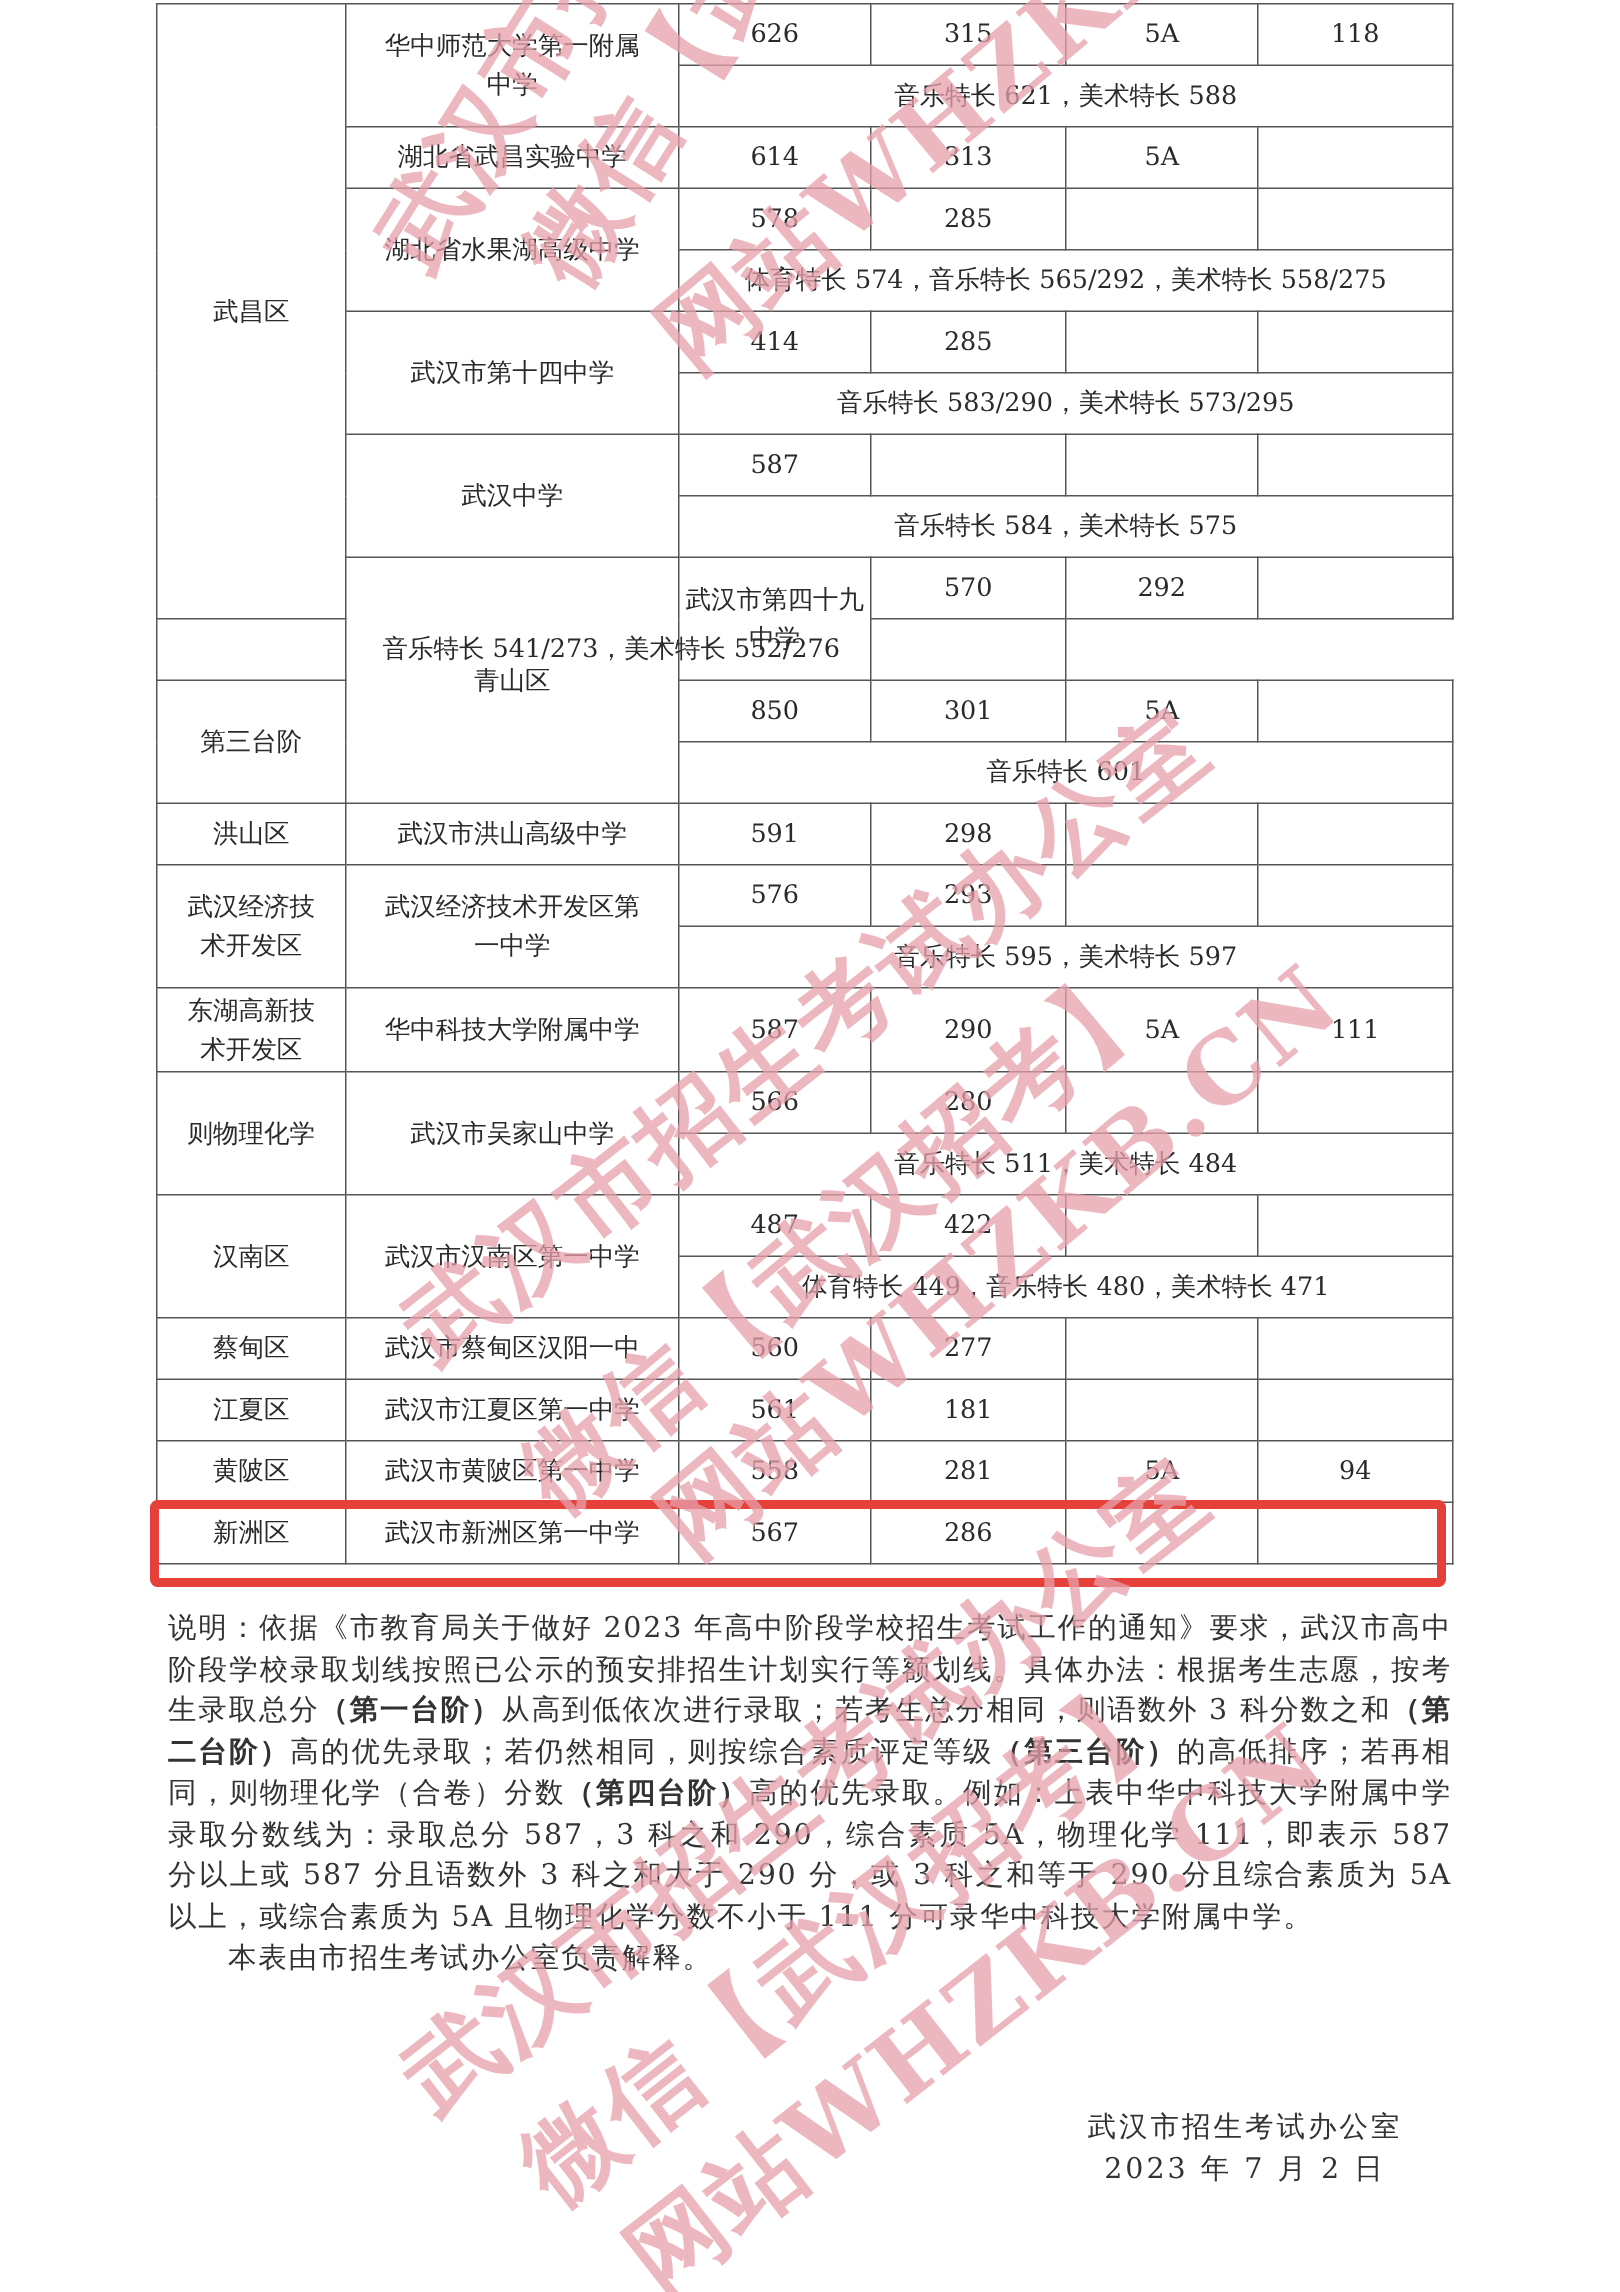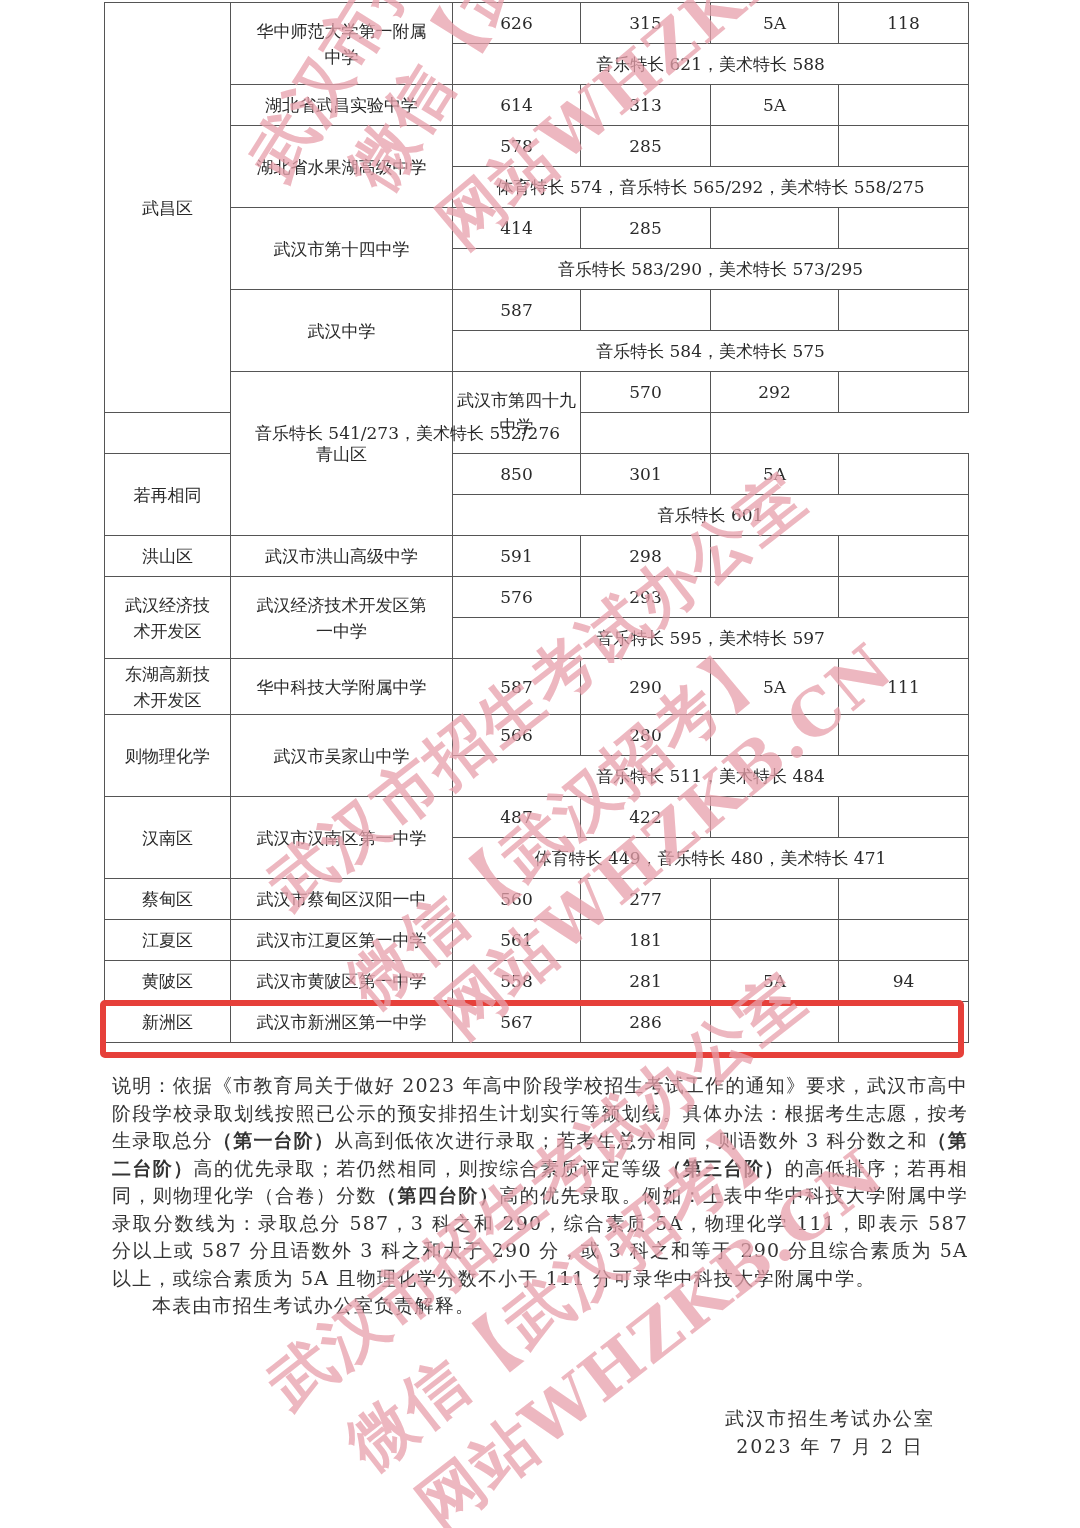--- a/index.html
+++ b/index.html
@@ -108,21 +108,21 @@
         <td class="num">570</td>
         <td class="num">292</td>
         <td class="num"></td>
         <td class="num"></td>
       </tr>
       <tr>
         <td class="special" colspan="4">音乐特长 541/273，美术特长 552/276</td>
       </tr>
 
       <tr>
-        <td class="school" rowspan="2">若再相同</td>
+        <td class="school" rowspan="2">第三台阶</td>
         <td class="num">850</td>
         <td class="num">301</td>
         <td class="num">5A</td>
         <td class="num"></td>
       </tr>
       <tr>
         <td class="special" colspan="4">音乐特长 601</td>
       </tr>
 
       <tr>

